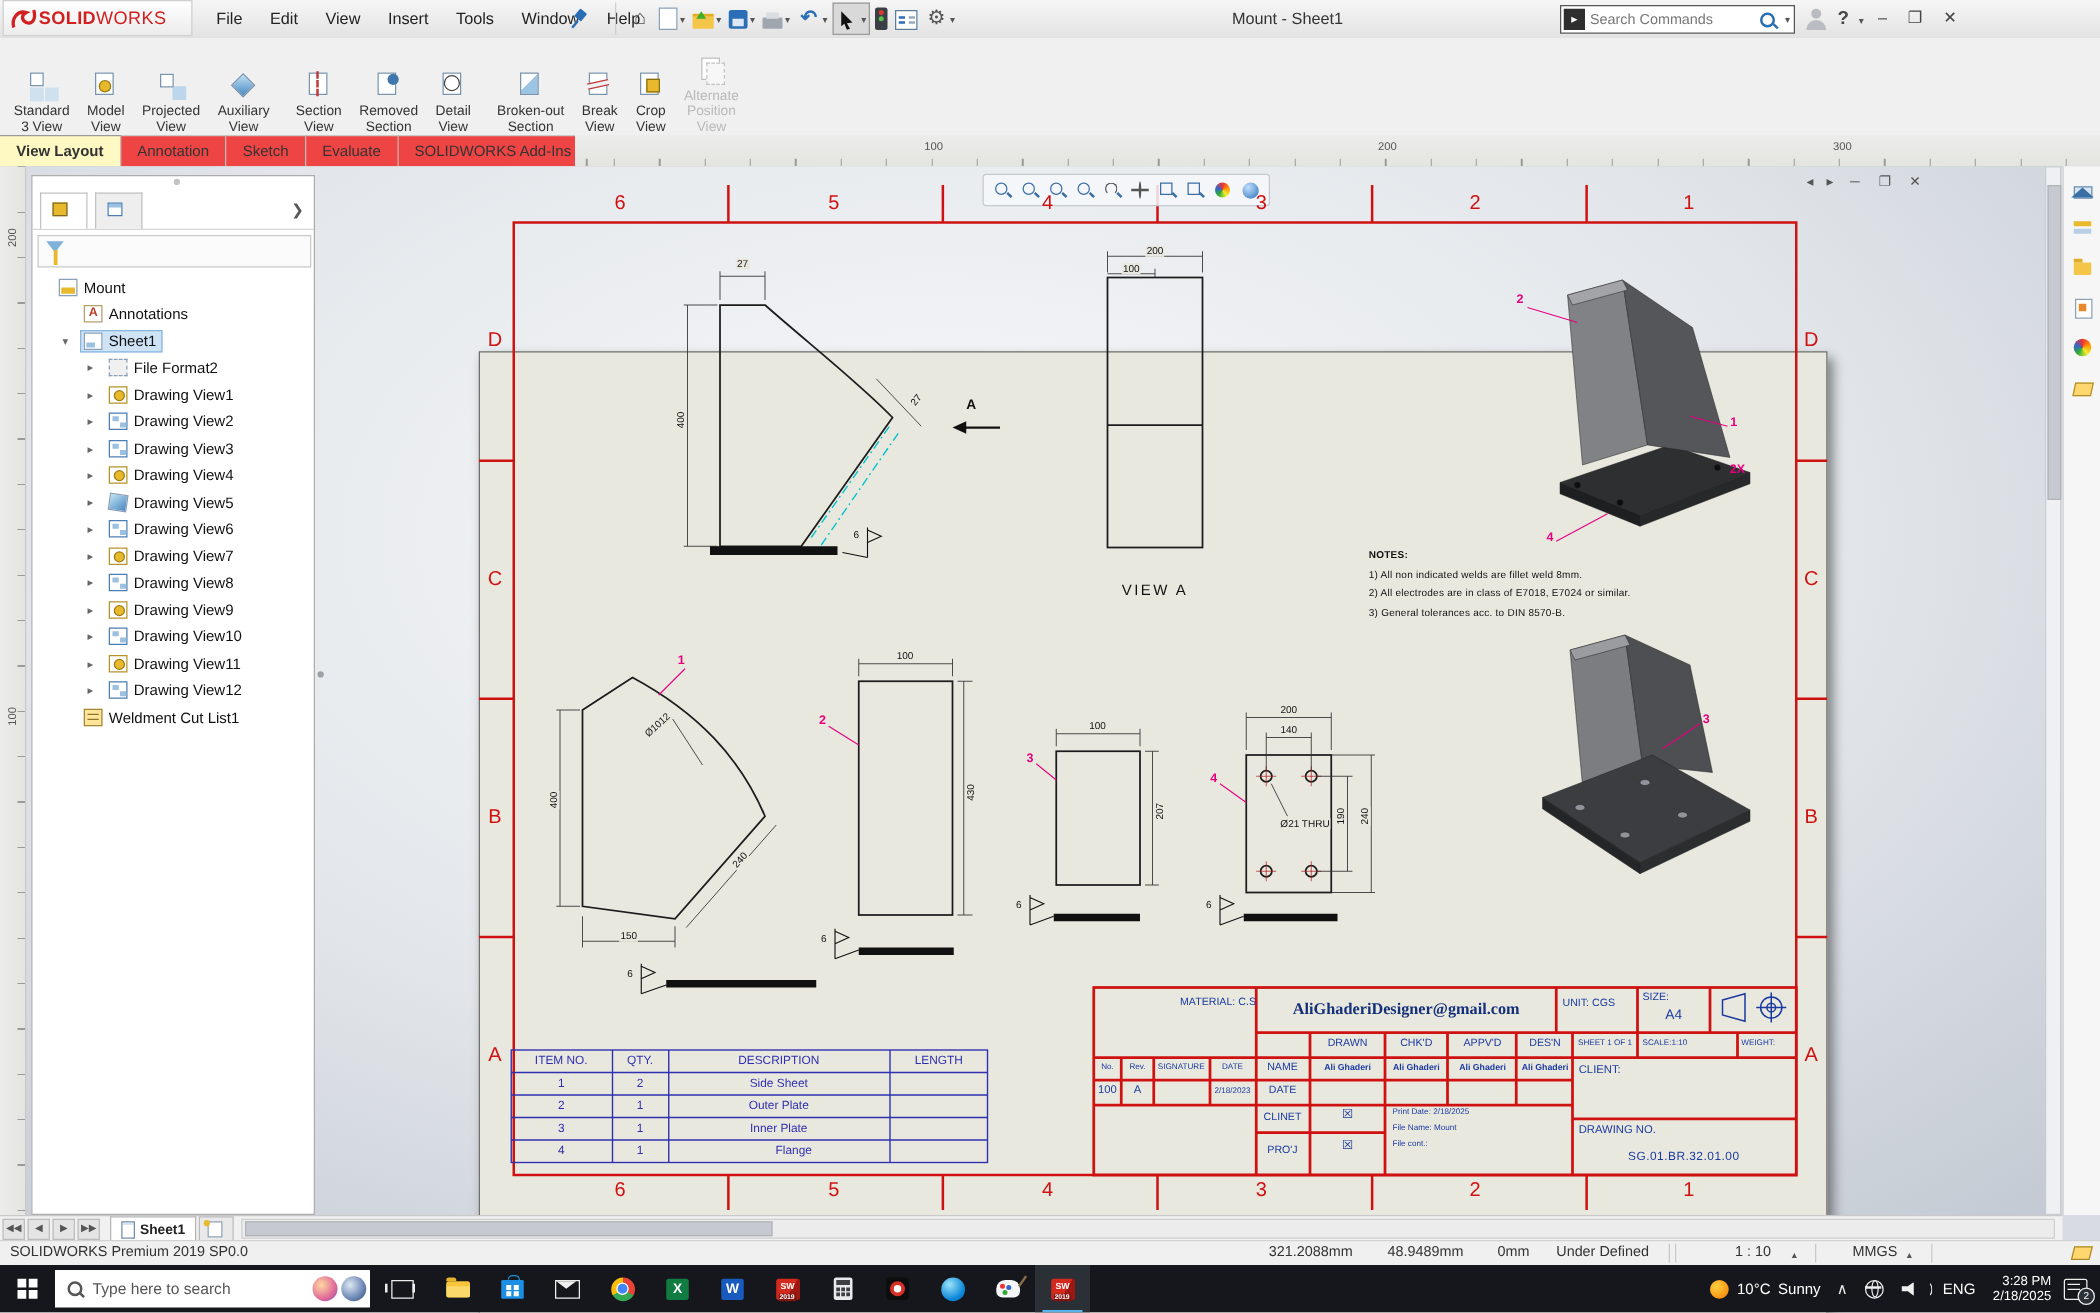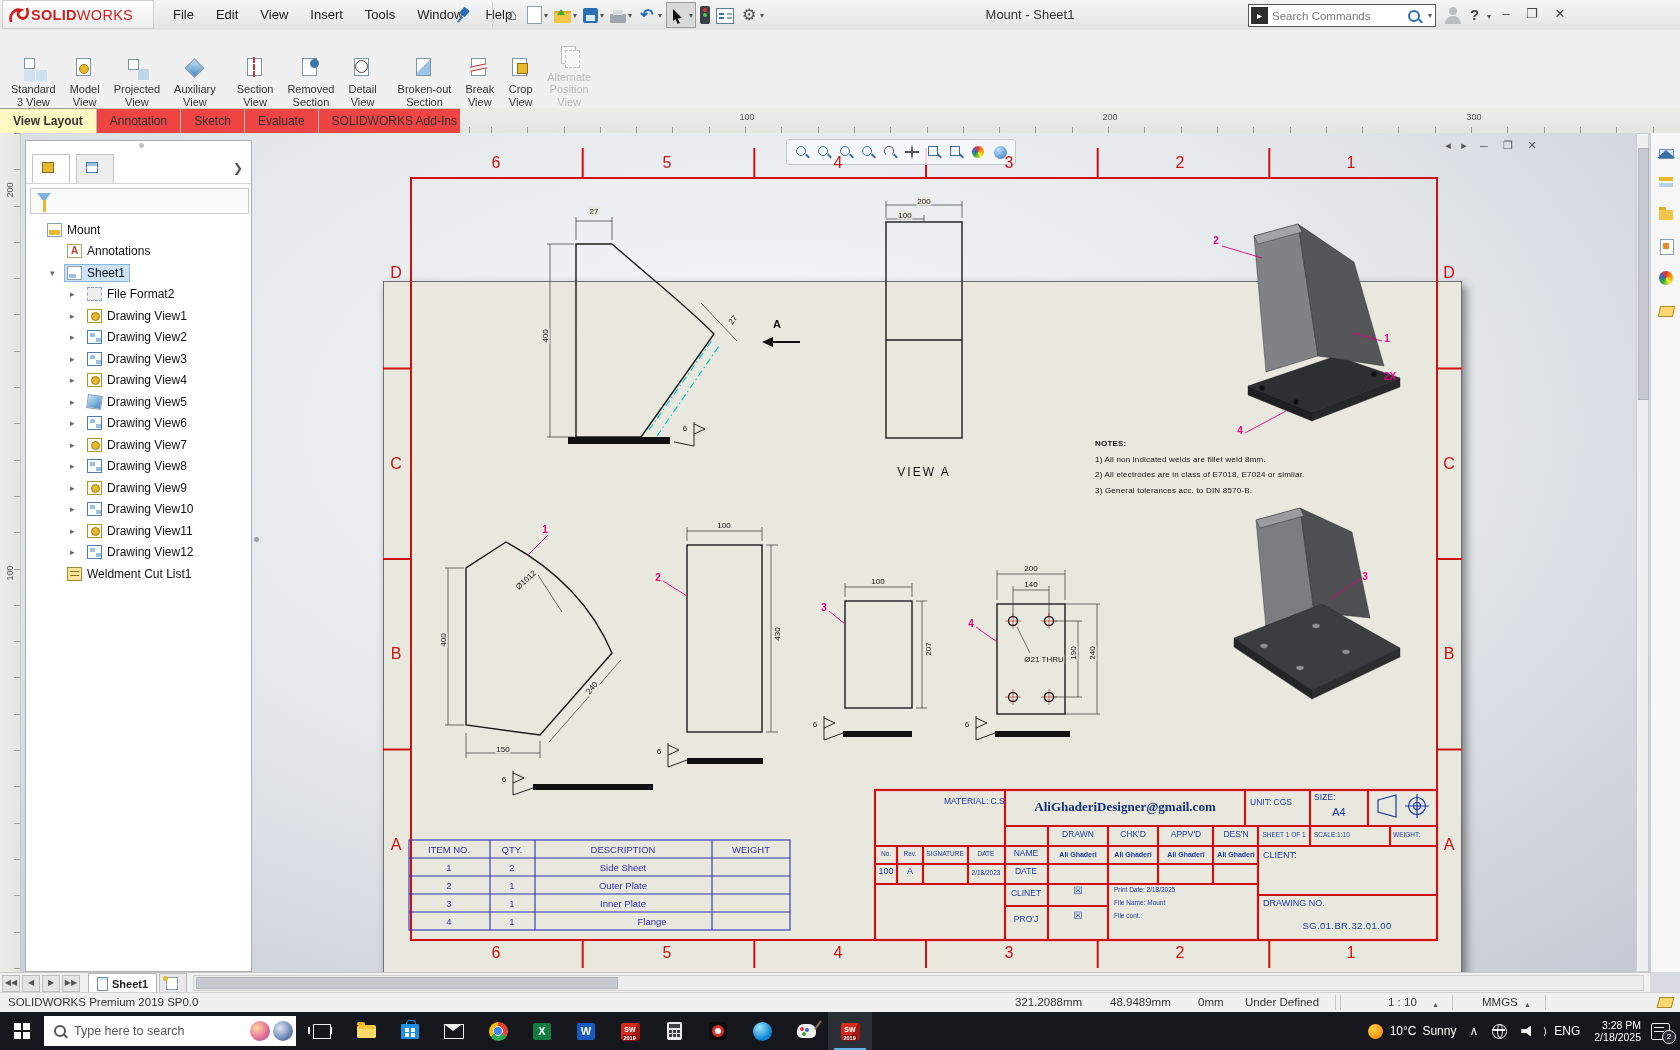--- a/index.html
+++ b/index.html
@@ -744,33 +744,33 @@
     <span class="balloon" style="left: 1390px; top: 376px;">2X</span>
     <span class="balloon" style="left: 1240px; top: 430px;">4</span>
     <span class="balloon" style="left: 1365px; top: 576px;">3</span>
     <div class="note notes-title" style="left: 1095px; top: 439px;">NOTES:</div>
     <div class="note" style="left: 1095px; top: 454.5px;">1) All non indicated welds are fillet weld 8mm.</div>
     <div class="note" style="left: 1095px; top: 470px;">2) All electrodes are in class of E7018, E7024 or similar.</div>
     <div class="note" style="left: 1095px; top: 485.5px;">3) General tolerances acc. to DIN 8570-B.</div>
     <span class="bomh" style="left: 449px; top: 849px;">ITEM NO.</span>
     <span class="bomh" style="left: 512px; top: 849px;">QTY.</span>
     <span class="bomh" style="left: 623px; top: 849px;">DESCRIPTION</span>
-    <span class="bomh" style="left: 751px; top: 849px;">WEIGHT</span>
+    <span class="bomh" style="left: 751px; top: 849px;">LENGTH</span>
     <span class="bomc" style="left: 449px; top: 867px;">1</span>
     <span class="bomc" style="left: 512px; top: 867px;">2</span>
     <span class="bomc" style="left: 623px; top: 867px;">Side Sheet</span>
     <span class="bomc" style="left: 449px; top: 885px;">2</span>
     <span class="bomc" style="left: 512px; top: 885px;">1</span>
     <span class="bomc" style="left: 623px; top: 885px;">Outer Plate</span>
     <span class="bomc" style="left: 449px; top: 903px;">3</span>
     <span class="bomc" style="left: 512px; top: 903px;">1</span>
     <span class="bomc" style="left: 623px; top: 903px;">Inner Plate</span>
     <span class="bomc" style="left: 449px; top: 921px;">4</span>
     <span class="bomc" style="left: 512px; top: 921px;">1</span>
-    <span class="bomc" style="left: 652px; top: 921px;">Flange</span>
+    <span class="bomc" style="left: 635px; top: 921px;">Flange</span>
     <span class="tb tb-col" style="left: 920px; top: 796px; margin-left: 24px;">MATERIAL:   C.S</span>
     <span class="tb tb-email ctr" style="left: 1125px; top: 799px;">AliGhaderiDesigner@gmail.com</span>
     <span class="tb tb-col" style="left: 1250px; top: 797px;">UNIT: CGS</span>
     <span class="tb tb-col" style="left: 1314px; top: 792px;">SIZE:</span>
     <span class="tb tb-size ctr" style="left: 1339px; top: 806px;">A4</span>
     <span class="tb tb-col ctr" style="left: 1078px; top: 829px;">DRAWN</span>
     <span class="tb tb-col ctr" style="left: 1133px; top: 829px;">CHK'D</span>
     <span class="tb tb-col ctr" style="left: 1186px; top: 829px;">APPV'D</span>
     <span class="tb tb-col ctr" style="left: 1236px; top: 829px;">DES'N</span>
     <span class="tb tb-sm ctr" style="left: 1284px; top: 831px;">SHEET 1 OF 1</span>

